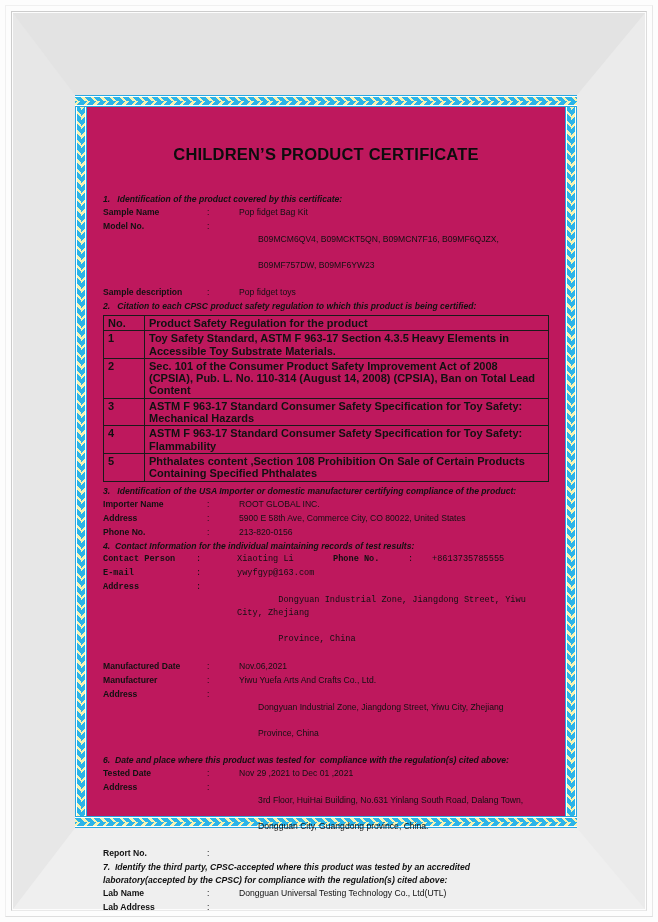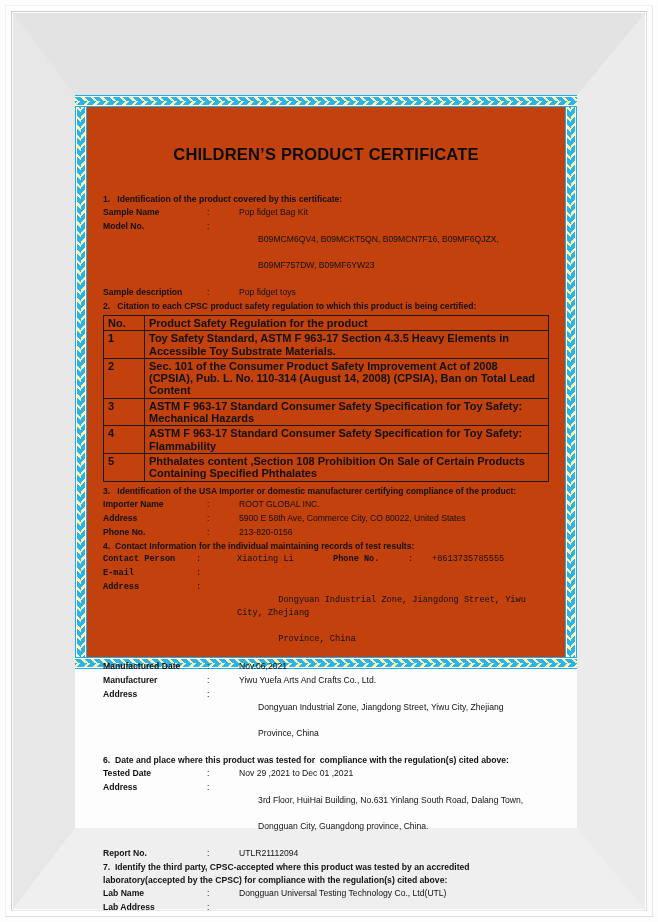--- a/index.html
+++ b/index.html
@@ -17,22 +17,22 @@
     border-bottom-color:#e9e9e9;border-right-color:#dddddd;}
   .frame-bevel{
     position:absolute;inset:13px;box-sizing:border-box;
     width:calc(100% - 26px);height:calc(100% - 26px);
     border-style:solid;
     border-width:82px 68px 81px 62px;
     border-color:#e3e3e3 #ebebeb #efefef #e7e7e7;
   }
   
   .paper{
-    position:absolute;left:75px;top:95px;width:502px;height:574px;
-    background:#c2410c;
+    position:absolute;left:75px;top:95px;width:502px;height:733px;
+    background:#be185d;
   }
   .zz{position:absolute;background:#fff;box-sizing:border-box;}
   .zz-top,.zz-bottom{left:0;right:0;height:12px;border-top:1px solid #29a9e0;border-bottom:1px solid #29a9e0;}
   .zz-top{top:0;}
   .zz-bottom{bottom:0;}
   .zz-left,.zz-right{top:12px;bottom:12px;width:12px;border-left:1px solid #29a9e0;border-right:1px solid #29a9e0;}
   .zz-left{left:0;}
   .zz-right{right:0;}
   .band{position:absolute;background-color:#2bb4e8;}
   .zz-top .band,.zz-bottom .band{
@@ -55,21 +55,21 @@
   }
   
   .content{
     position:absolute;inset:12px;padding:38px 16px 0 16px;box-sizing:border-box;
     font-size:8.6px;line-height:13px;letter-spacing:0;
   }
   .title{
     margin:0 0 30px 0;text-align:center;
     font-size:16.5px;line-height:18px;font-weight:bold;letter-spacing:.2px;color:#0d0d0d;
   }
-  .sec{font-weight:bold;white-space:pre-wrap;margin:1px 0 0 0;}
+  .sec{font-weight:bold;white-space:pre-wrap;margin:1px 0 0 0;font-style:italic;}
   .sec.hang{padding-left:18px;text-indent:-18px;}
   .row{display:grid;grid-template-columns:104px 20px 1fr;margin:0 5px 1px 0;}
   .row .lbl{font-weight:bold;}
   .row4{display:grid;grid-template-columns:93px 29px 108px 75px 12px 1fr;margin:0 0 1px 0;font-family:Liberation Mono, monospace;}
   .row4 .lbl{font-weight:bold;}
   .stretch{text-align:justify;text-align-last:justify;}
   table.reg{
     width:100%;border-collapse:collapse;margin:2px 0 3px 0;
     font-weight:bold;font-size:11px;line-height:12.3px;
   }
@@ -178,20 +178,21 @@
       <span class="lbl">Contact Person</span>
       <span class="col">:</span>
       <span class="v">Xiaoting Li</span>
       <span class="lbl">Phone No.</span>
       <span class="col">:</span>
       <span class="v">+8613735785555</span>
     </div>
     <div class="row4">
       <span class="lbl">E-mail</span>
       <span class="col">:</span>
+      <span class="v" style="grid-column:3 / span 4;">ywyfgyp@163.com</span>
     </div>
     <div class="row4">
       <span class="lbl">Address</span>
       <span class="col">:</span>
       <span class="v" style="grid-column:3 / span 4;">
         <span>Dongyuan Industrial Zone, Jiangdong Street, Yiwu City, Zhejiang</span><br>
         <span>Province, China</span>
       </span>
     </div>
 
@@ -224,21 +225,20 @@
       <span class="lbl">Address</span>
       <span class="col">:</span>
       <span class="v">
         <span>3rd Floor, HuiHai Building, No.631 Yinlang South Road, Dalang Town,</span><br>
         <span>Dongguan City, Guangdong province, China.</span>
       </span>
     </div>
     <div class="row">
       <span class="lbl">Report No.</span>
       <span class="col">:</span>
-      <span class="v">UTLR21112094</span>
     </div>
 
     <div class="sec">7.  Identify the third party, CPSC-accepted where this product was tested by an accredited laboratory(accepted by the CPSC) for compliance with the regulation(s) cited above:</div>
     <div class="row">
       <span class="lbl">Lab Name</span>
       <span class="col">:</span>
       <span class="v">Dongguan Universal Testing Technology Co., Ltd(UTL)</span>
     </div>
     <div class="row">
       <span class="lbl">Lab Address</span>

